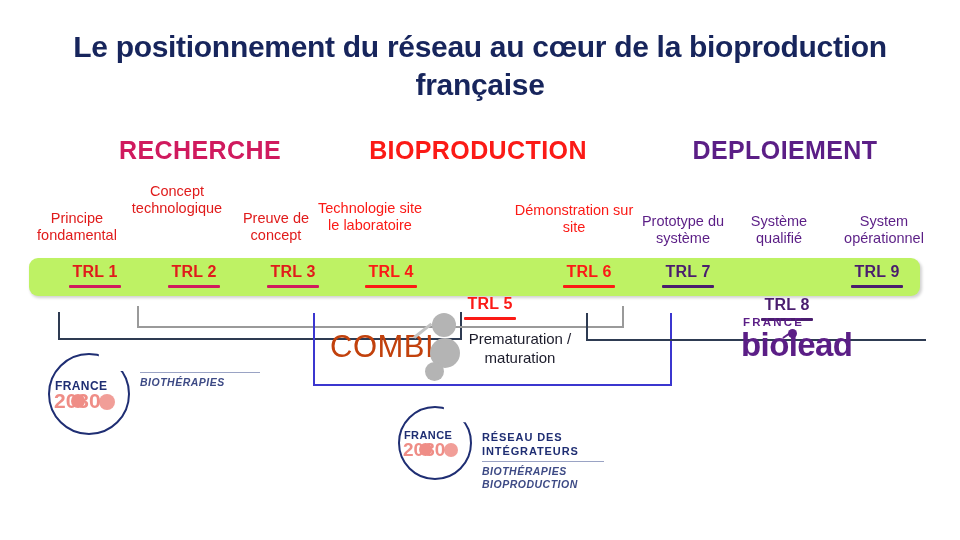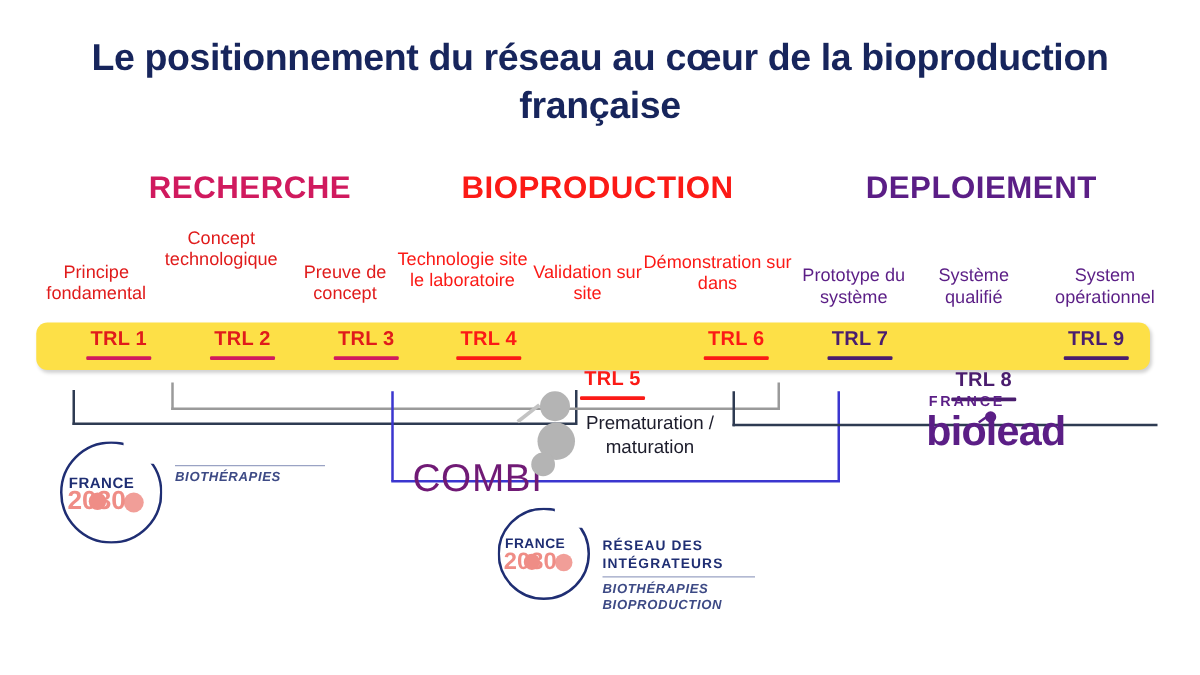--- a/index.html
+++ b/index.html
@@ -49,21 +49,21 @@
   }
   .c-crimson{color:#e01b1b;}
   .c-red{color:#fb1a16;}
   .c-purple{color:#5b1e86;}
 
   
   .trl-bar{
     position:absolute;
     left:29px;top:258px;
     width:891px;height:38px;
-    background:#fde047;
+    background:#bef264;
     border-radius:9px;
     box-shadow:1.5px 2px 3px rgba(0,0,0,0.18);
   }
   .trl-item{
     position:absolute;
     top:0;
     width:96px;
     text-align:center;
   }
   .trl-item .t{
@@ -109,23 +109,22 @@
     text-align:center;
   }
 
   
   .combine{position:absolute;left:330px;top:312px;width:140px;height:72px;}
   .combine .word{
     position:absolute;left:0;top:17px;
     font-size:31px;
     font-weight:normal;
     letter-spacing:0.5px;
-    color:#701a75;
+    color:#c2410c;
     font-family:"Liberation Sans", sans-serif;
-    margin-top:36px;
   }
   .combine .n1,.combine .n2,.combine .n3{
     position:absolute;border-radius:50%;background:#b4b4b4;
   }
   .combine .n1{left:102px;top:1px;width:24px;height:24px;}
   .combine .n2{left:100px;top:26px;width:30px;height:30px;}
   .combine .n3{left:95px;top:50px;width:19px;height:19px;}
   .combine .stem{
     position:absolute;left:84px;top:24px;width:22px;height:2.5px;
     background:#c3c3c3;transform:rotate(-38deg);transform-origin:left center;
@@ -193,22 +192,21 @@
   <div class="title">Le positionnement du réseau au cœur de la bioproduction française</div>
 
   <div class="stage-head stage-recherche">RECHERCHE</div>
   <div class="stage-head stage-dev">BIOPRODUCTION</div>
   <div class="stage-head stage-deploi">DEPLOIEMENT</div>
 
   <div class="col-label c-crimson" style="left:22px;top:210px;width:110px;">Principe fondamental</div>
   <div class="col-label c-crimson" style="left:119px;top:183px;width:116px;">Concept technologique</div>
   <div class="col-label c-crimson" style="left:228px;top:210px;width:96px;">Preuve de concept</div>
   <div class="col-label c-red" style="left:318px;top:200px;width:104px;">Technologie site le laboratoire</div>
-  <div class="col-label c-red" style="left:424px;top:210px;width:92px;">Validation sur site</div>
-  <div class="col-label c-red" style="left:512px;top:202px;width:124px;">Démonstration sur dans</div>
+  <div class="col-label c-red" style="left:512px;top:202px;width:124px;">Démonstration sur site</div>
   <div class="col-label c-purple" style="left:629px;top:213px;width:108px;">Prototype du système</div>
   <div class="col-label c-purple" style="left:733px;top:213px;width:92px;">Système qualifié</div>
   <div class="col-label c-purple" style="left:824px;top:213px;width:120px;">System opérationnel</div>
 
   <div class="trl-bar">
     <div class="trl-item" style="left:18px;">
       <span class="t" style="color:#e01b1b">TRL 1</span>
       <span class="u u-crimson"></span>
     </div>
     <div class="trl-item" style="left:117px;">

